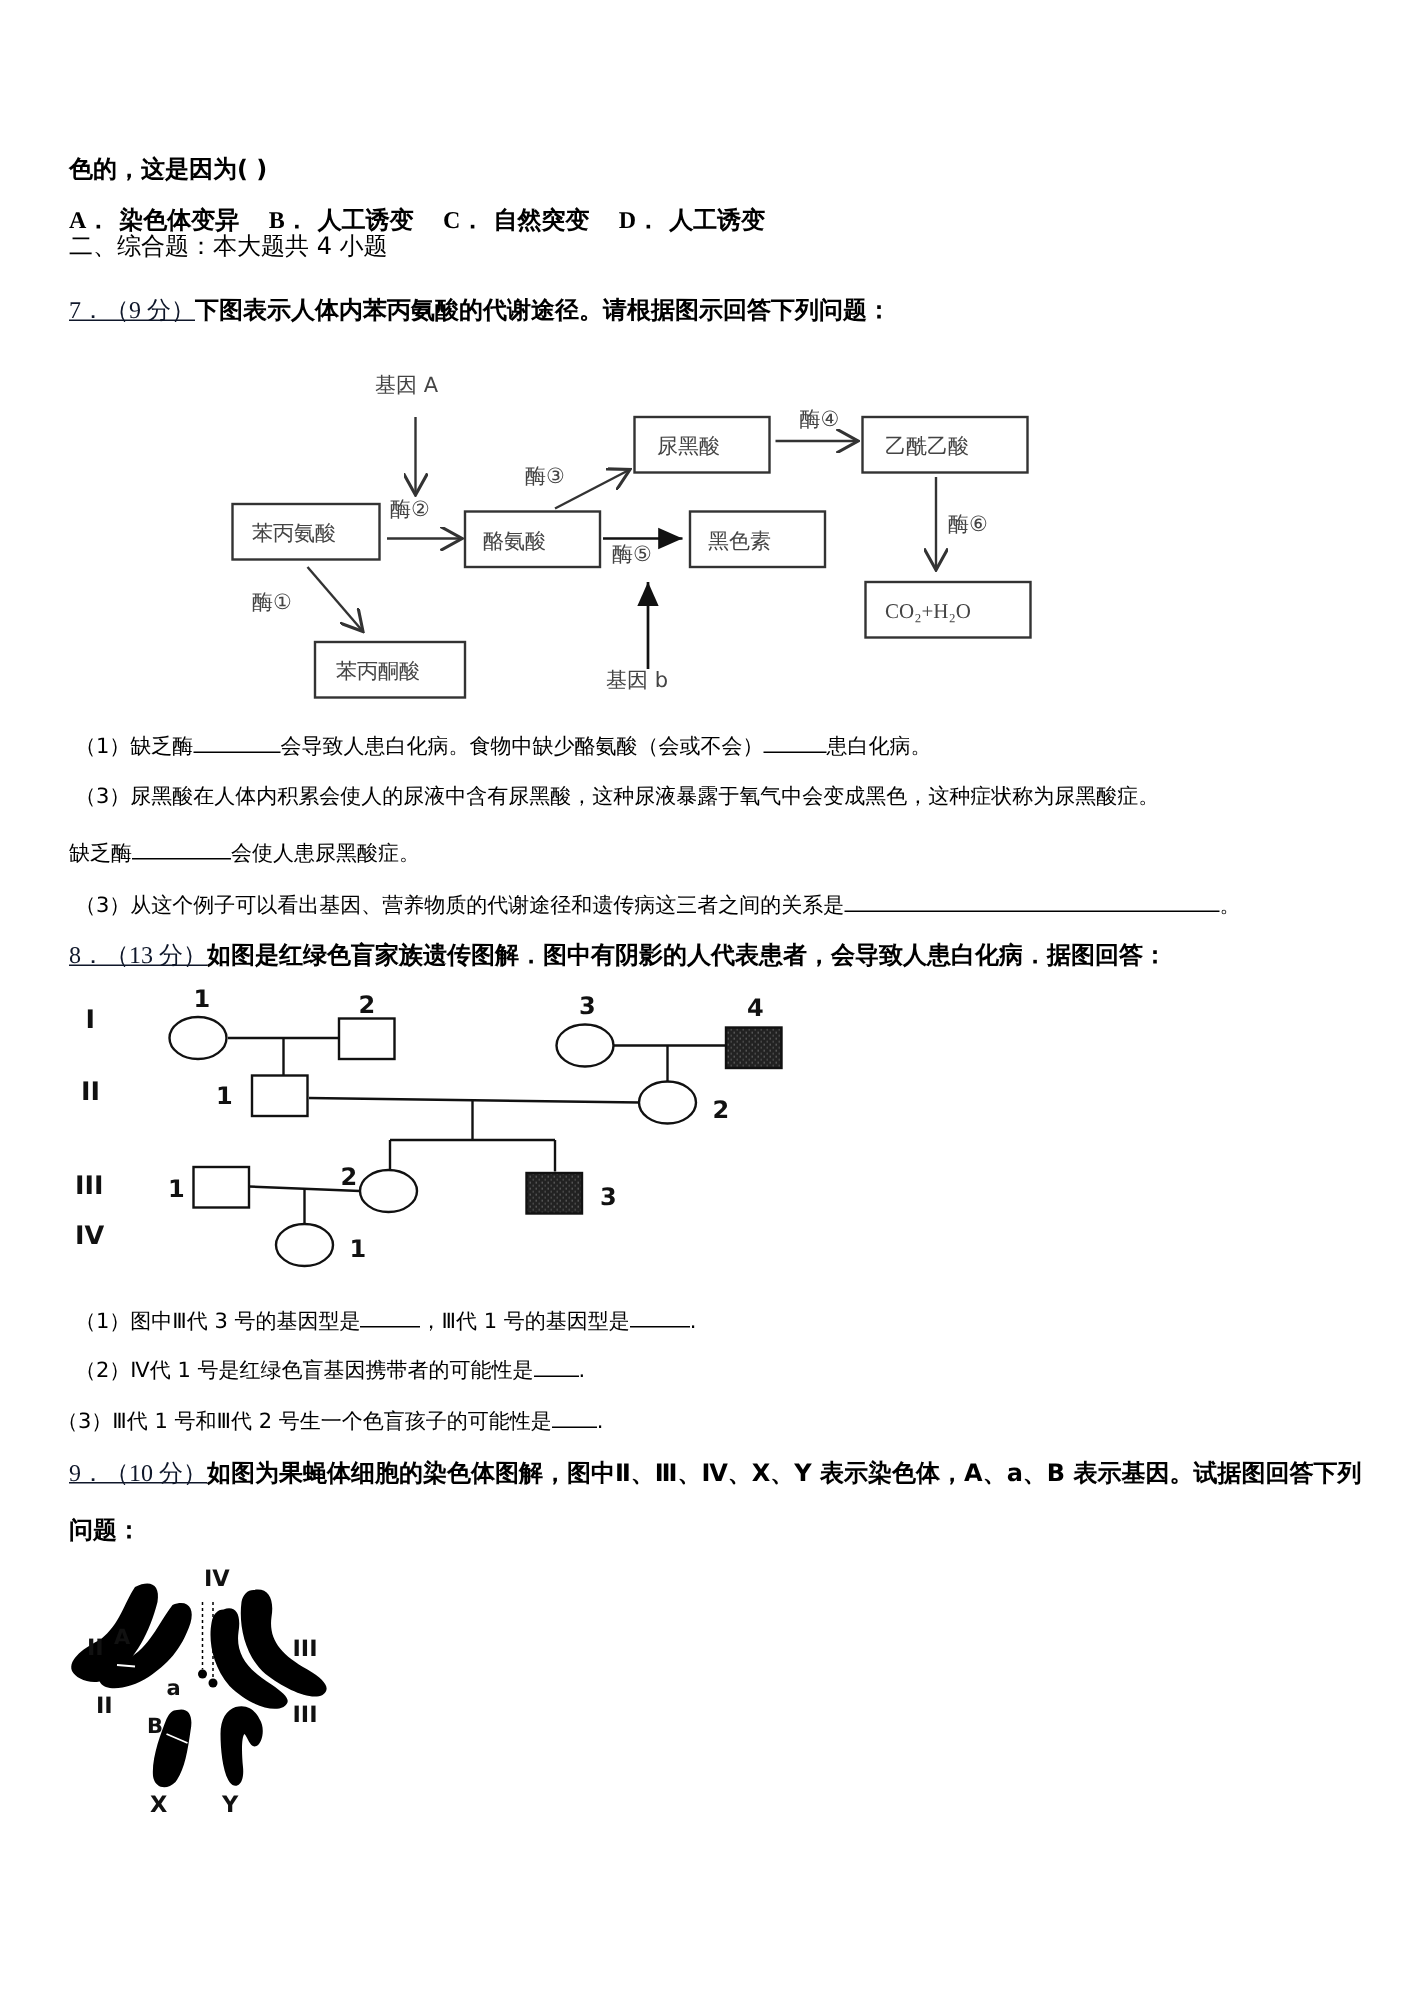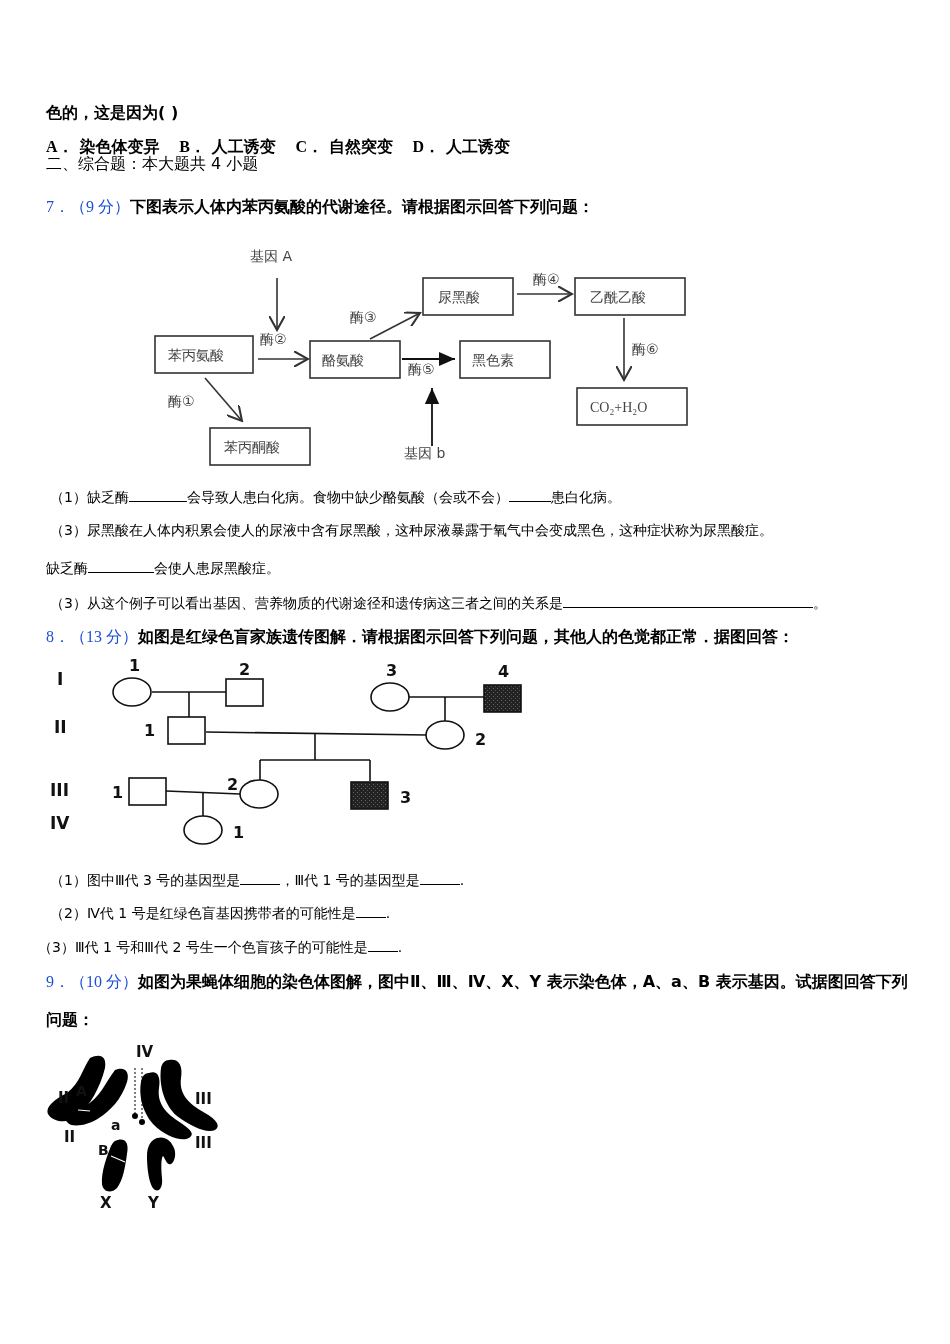--- a/index.html
+++ b/index.html
@@ -1,20 +1,20 @@
 <!DOCTYPE html>
 <html><head>
 <meta charset="utf-8">
 <style>
   html, body { margin: 0; padding: 0; background: #ffffff; }
   body { width: 950px; height: 1344px; position: relative; overflow: hidden;
          font-family: "DejaVu Sans", "Liberation Sans", sans-serif; color: #000; }
   .line { position: absolute; left: 46px; font-size: 16px; white-space: nowrap; }
   .bold { font-weight: bold; }
-  .qnum { font-family: "Liberation Serif", "DejaVu Serif", serif; font-weight: normal; color: #1d4ed8; }
+  .qnum { font-family: "Liberation Serif", "DejaVu Serif", serif; font-weight: normal; color: #0f172a; text-decoration: underline; }
   .sub { position: absolute; font-size: 14px; font-weight: normal; white-space: nowrap; }
   .blank { display: inline-block; border-bottom: 1.5px solid #000; height: 14px; vertical-align: baseline; }
   .opt { margin-right: 14px; }
   .opt b { font-family: "Liberation Serif", serif; margin-right: 6px; }
   svg text { font-family: "DejaVu Sans", sans-serif; }
   .serif { font-family: "Liberation Serif", "DejaVu Serif", serif; }
 </style>
 </head>
 <body>
 
@@ -86,21 +86,21 @@
 </div>
 <div class="sub" style="left:50px; top:522px;">（3）尿黑酸在人体内积累会使人的尿液中含有尿黑酸，这种尿液暴露于氧气中会变成黑色，这种症状称为尿黑酸症。</div>
 <div class="sub" style="left:46px; top:558px;">
   <span>缺乏酶</span><span class="blank" style="width:66px;"></span><span>会使人患尿黑酸症。</span>
 </div>
 <div class="sub" style="left:50px; top:593px;">
   <span>（3）从这个例子可以看出基因、营养物质的代谢途径和遗传病这三者之间的关系是</span><span class="blank" style="width:250px;"></span><span>。</span>
 </div>
 
 <div class="line bold" style="top:627px;">
-  <span class="qnum">8．（13 分）</span><span>如图是红绿色盲家族遗传图解．请根据图示回答下列问题，其他人的色觉都正常．据图回答：</span>
+  <span class="qnum">8．（13 分）</span><span>如图是红绿色盲家族遗传图解．图中有阴影的人代表患者，会导致人患白化病．据图回答：</span>
 </div>
 
 <svg style="position:absolute; left:40px; top:655px;" width="510" height="200" viewBox="0 0 510 200">
   <defs>
     <pattern id="hatch" width="4" height="4" patternUnits="userSpaceOnUse">
       <rect width="4" height="4" fill="#222"></rect>
       <rect x="1" y="1" width="1" height="1" fill="#666"></rect>
       <rect x="3" y="3" width="1" height="1" fill="#555"></rect>
     </pattern>
   </defs>

